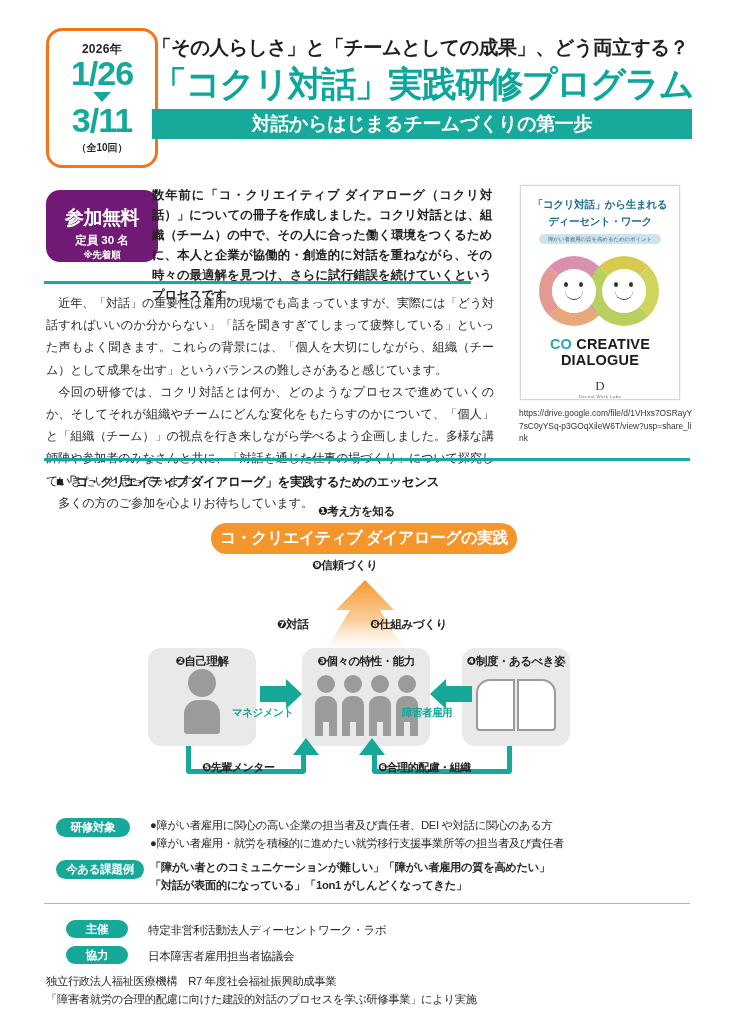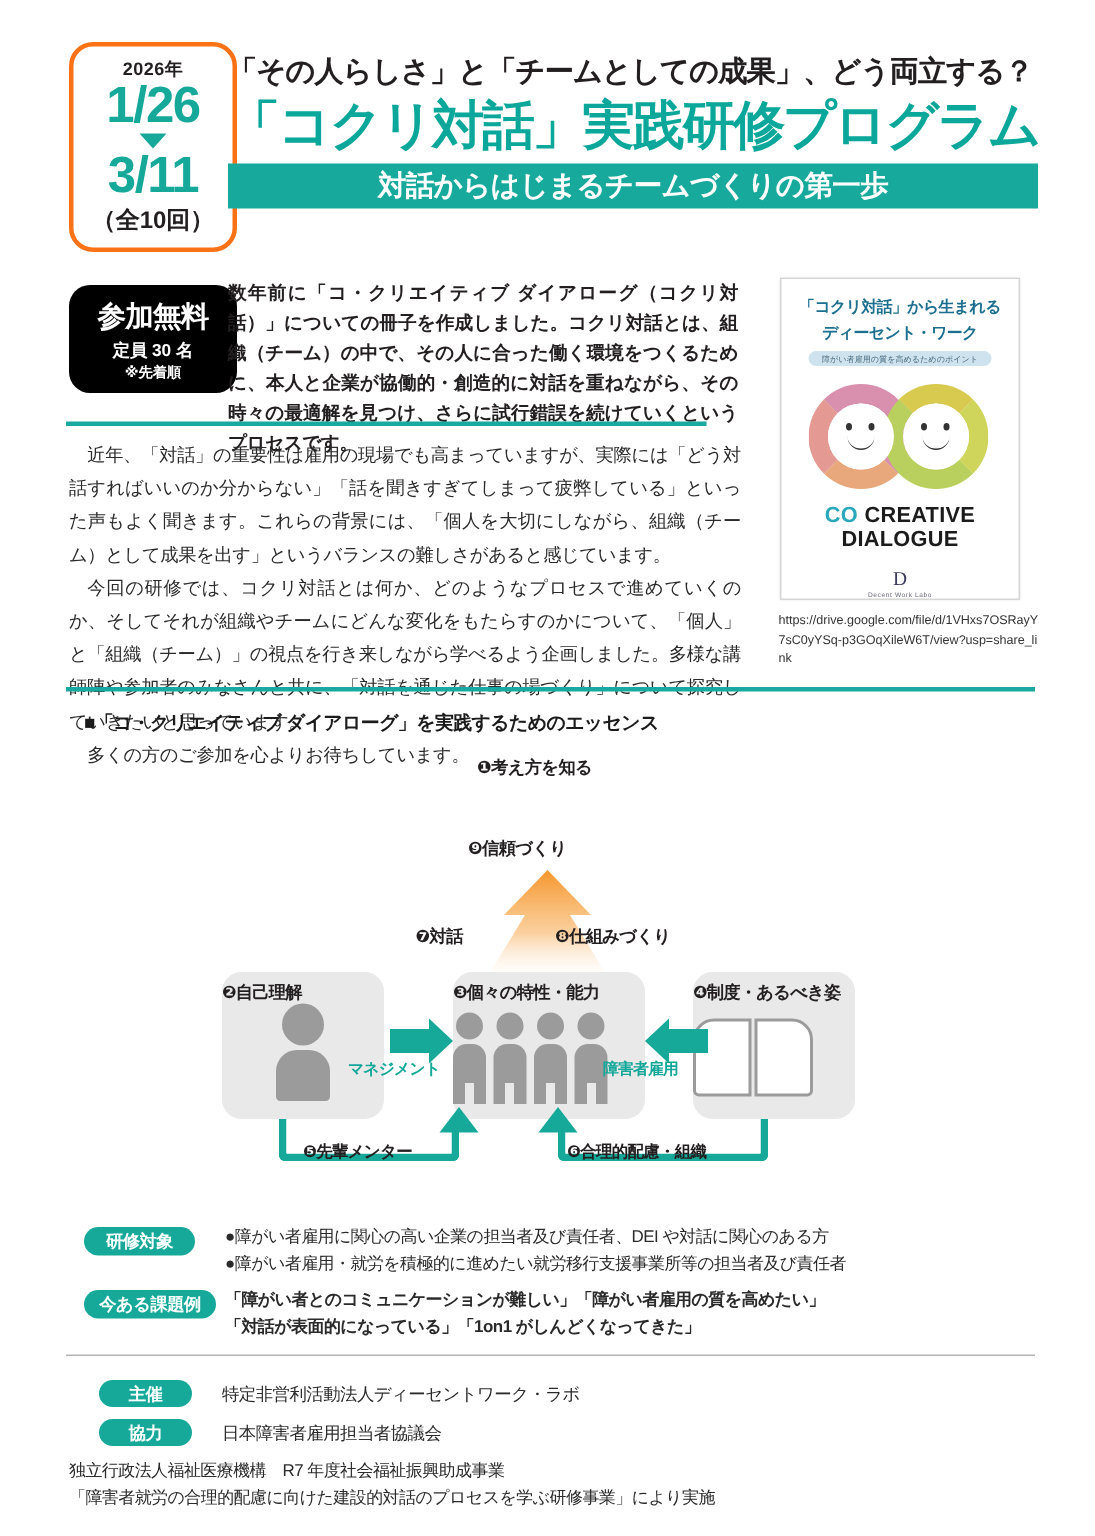--- a/index.html
+++ b/index.html
@@ -27,21 +27,21 @@
   }
   .date-year { font-size: 12px; font-weight: bold; color: #231f20; letter-spacing: .3px; margin-bottom: -2px; }
   .date-big { font-size: 34px; font-weight: bold; color: #16a99a; line-height: 1.02; letter-spacing: -1px; }
   .date-tri {
     width: 0; height: 0;
     border-left: 9px solid transparent;
     border-right: 9px solid transparent;
     border-top: 10px solid #16a99a;
     margin: 1px 0 1px 0;
   }
-  .date-note { font-size: 16px; font-weight: bold; color: #231f20; margin-top: 3px; text-align: center; }
+  .date-note { font-size: 10px; font-weight: bold; color: #231f20; margin-top: 3px; text-align: center; }
 
   .title-wrap { position: absolute; left: 152px; top: 6px; width: 540px; }
   .title-kicker {
     font-size: 19.5px; font-weight: bold; color: #231f20;
     letter-spacing: -0.6px; white-space: nowrap;
   }
   .title-main {
     font-size: 35px; font-weight: bold; color: #0aa79a;
     letter-spacing: -1.6px; line-height: 1.18; margin-top: 2px;
     white-space: nowrap;
@@ -49,22 +49,22 @@
   .title-band {
     margin-top: 5px; background: #17a99b;
     height: 30px; display: flex; align-items: center; justify-content: center;
     color: #fff; font-size: 19px; font-weight: bold; letter-spacing: -0.4px;
   }
 
   
   .free-badge {
     position: absolute; left: 46px; top: 190px;
     width: 112px; height: 72px;
-    background: #000000; border-radius: 14px;
-    display: flex; flex-direction: column; align-items: center; justify-content: center;
+    background: #701a75; border-radius: 14px;
+    display: flex; flex-direction: column; align-items: center; justify-content: flex-end;
     color: #fff;
   }
   .free-badge .fb1 { font-size: 19px; font-weight: bold; letter-spacing: -0.5px; }
   .free-badge .fb2 { font-size: 11.5px; font-weight: bold; margin-top: 2px; }
   .free-badge .fb3 { font-size: 9.5px; font-weight: bold; margin-top: 1px; }
 
   
   .intro {
     position: absolute; left: 152px; top: 185px; width: 340px;
     font-size: 12.4px; font-weight: bold; line-height: 1.62;
@@ -156,21 +156,21 @@
     position: absolute; left: 277px; top: 117px;
     font-size: 11.5px; font-weight: bold; letter-spacing: -0.4px; z-index: 3;
   }
   .lbl8 {
     position: absolute; left: 370px; top: 117px;
     font-size: 11.5px; font-weight: bold; letter-spacing: -0.4px; z-index: 3;
   }
 
   .node {
     position: absolute; background: #e9e9e9; border-radius: 13px;
-    display: flex; flex-direction: column; 
+    display: flex; flex-direction: column; align-items: center;
   }
   .node-title { font-size: 11.5px; font-weight: bold; margin-top: 6px; letter-spacing: -0.5px; white-space: nowrap;}
   .node-a { left: 148px; top: 148px; width: 108px; height: 98px; }
   .node-b { left: 302px; top: 148px; width: 128px; height: 98px; }
   .node-c { left: 462px; top: 148px; width: 108px; height: 98px; }
 
   .person { position: relative; }
   .person .head { border-radius: 50%; background: #9b9b9b; margin: 0 auto; }
   .person .body { background: #9b9b9b; margin: 3px auto 0; }
   .p-big .head { width: 28px; height: 28px; }
@@ -314,20 +314,21 @@
 
     <div class="bk-logo">
       <div class="d">D</div>
       <div class="nm">Decent Work Labo</div>
     </div>
   </div>
   <div class="booklet-url">https://drive.google.com/file/d/1VHxs7OSRayY7sC0yYSq-p3GOqXileW6T/view?usp=share_link</div>
 
   <div class="diagram-head">■「コ・クリエイティブ ダイアローグ」を実践するためのエッセンス</div>
 
+  <div class="orange-band">コ・クリエイティブ ダイアローグの実践</div>
 
   <div class="diagram">
 
     <div class="lbl1">❶考え方を知る</div>
     <div class="lbl9">❾信頼づくり</div>
 
     <svg class="arrow-shape" viewBox="0 0 170 76">
       <defs>
         <linearGradient id="og" x1="0" y1="0" x2="0" y2="1">
           <stop offset="0%" stop-color="#f5962c" stop-opacity="1"></stop>

